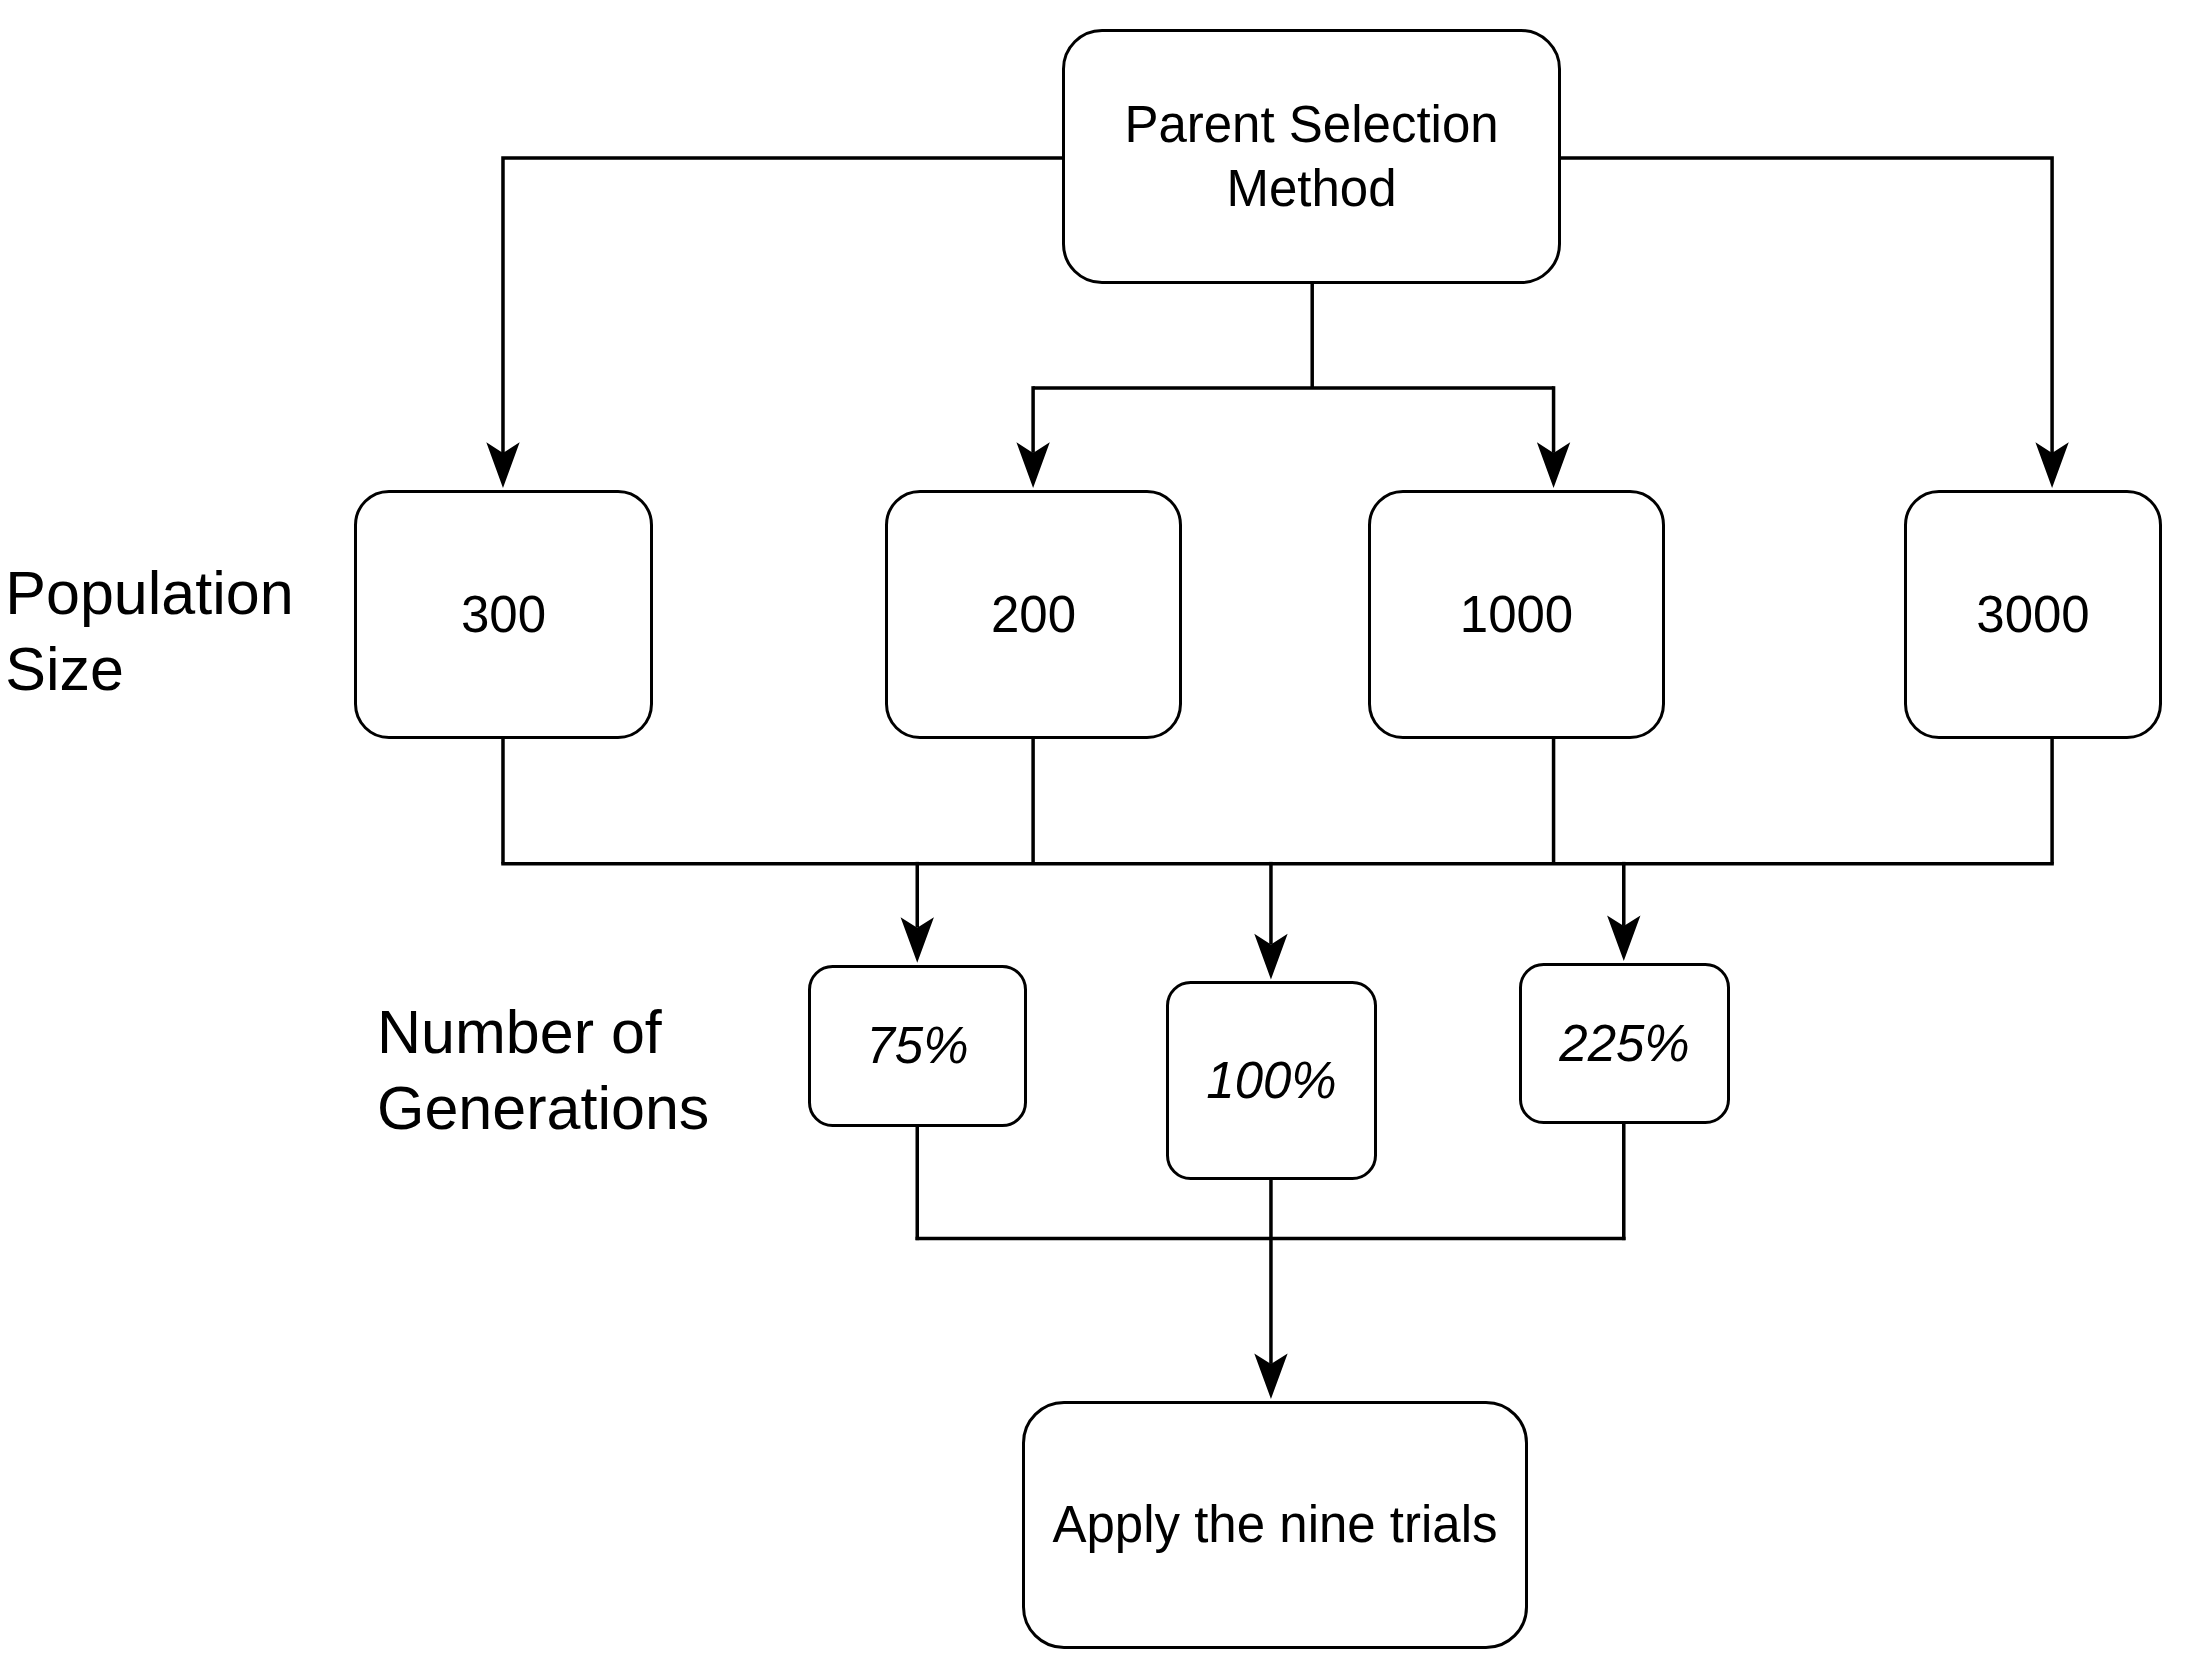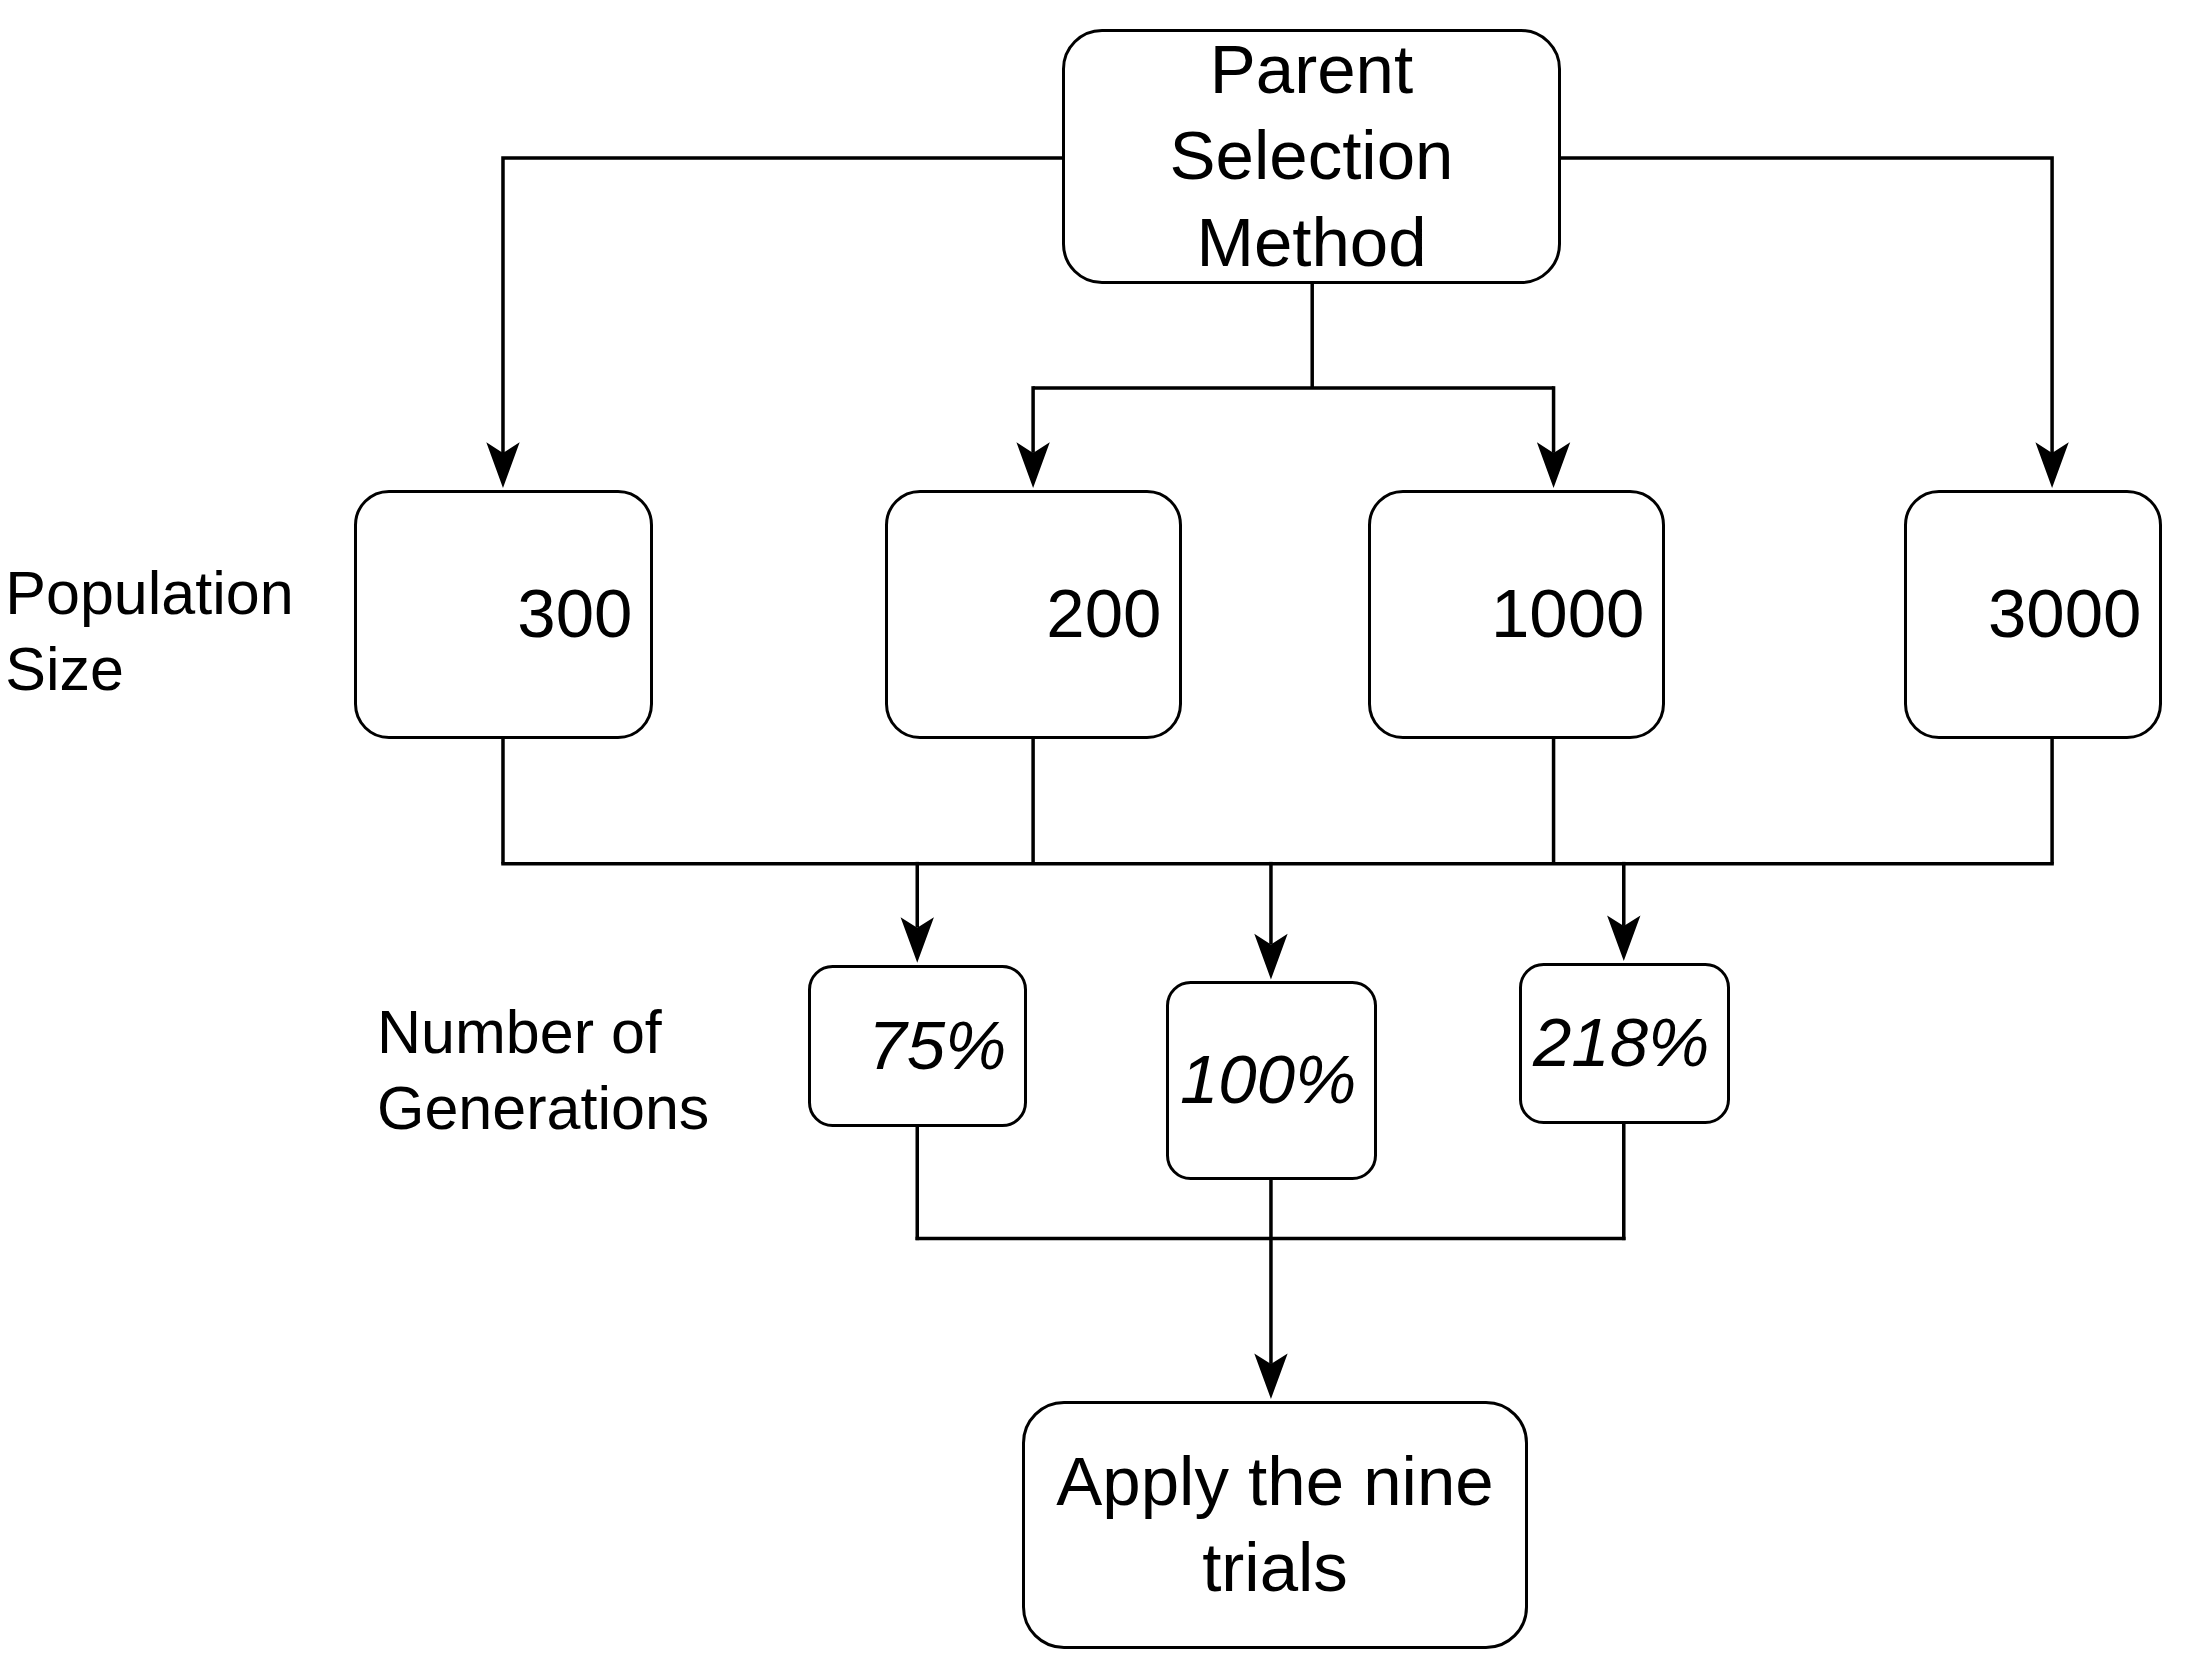--- a/index.html
+++ b/index.html
@@ -9,23 +9,23 @@
     background:#ffffff;
     font-family:"Liberation Sans", sans-serif;
     color:#000000;
   }
   #connectors{position:absolute;left:0;top:0;width:2204px;height:1679px;}
   .node{
     position:absolute;
     box-sizing:border-box;
     background:#ffffff;
     border:3.5px solid #000000;
-    display:flex;align-items:center;justify-content:flex-end;
+    display:flex;align-items:center;justify-content:center;
     text-align:center;
-    font-size:69px;line-height:1.25;
+    font-size:51px;line-height:1.25;
     padding:0 17.6px;
   }
   .node-root{left:1062px;top:29px;width:499px;height:255px;border-radius:40px;}
   .node-pop{top:490px;height:249px;border-radius:35px;}
   .node-pop-300{left:354px;width:299px;}
   .node-pop-600{left:885px;width:297px;}
   .node-pop-1000{left:1368px;width:297px;}
   .node-pop-3000{left:1904px;width:258px;}
   .node-gen{border-radius:24.6px;font-style:italic;}
   .node-gen-75{left:808px;top:965px;width:219px;height:162px;}
@@ -107,21 +107,21 @@
     <span>Number of Generations</span>
   </div>
 
   <div class="node node-gen node-gen-75">
     <span>75%</span>
   </div>
   <div class="node node-gen node-gen-100">
     <span>100%</span>
   </div>
   <div class="node node-gen node-gen-125">
-    <span>218%</span>
+    <span>225%</span>
   </div>
 
   <div class="node node-final">
     <span>Apply the nine trials</span>
   </div>
 
 </div>
 
 
 </body></html>

